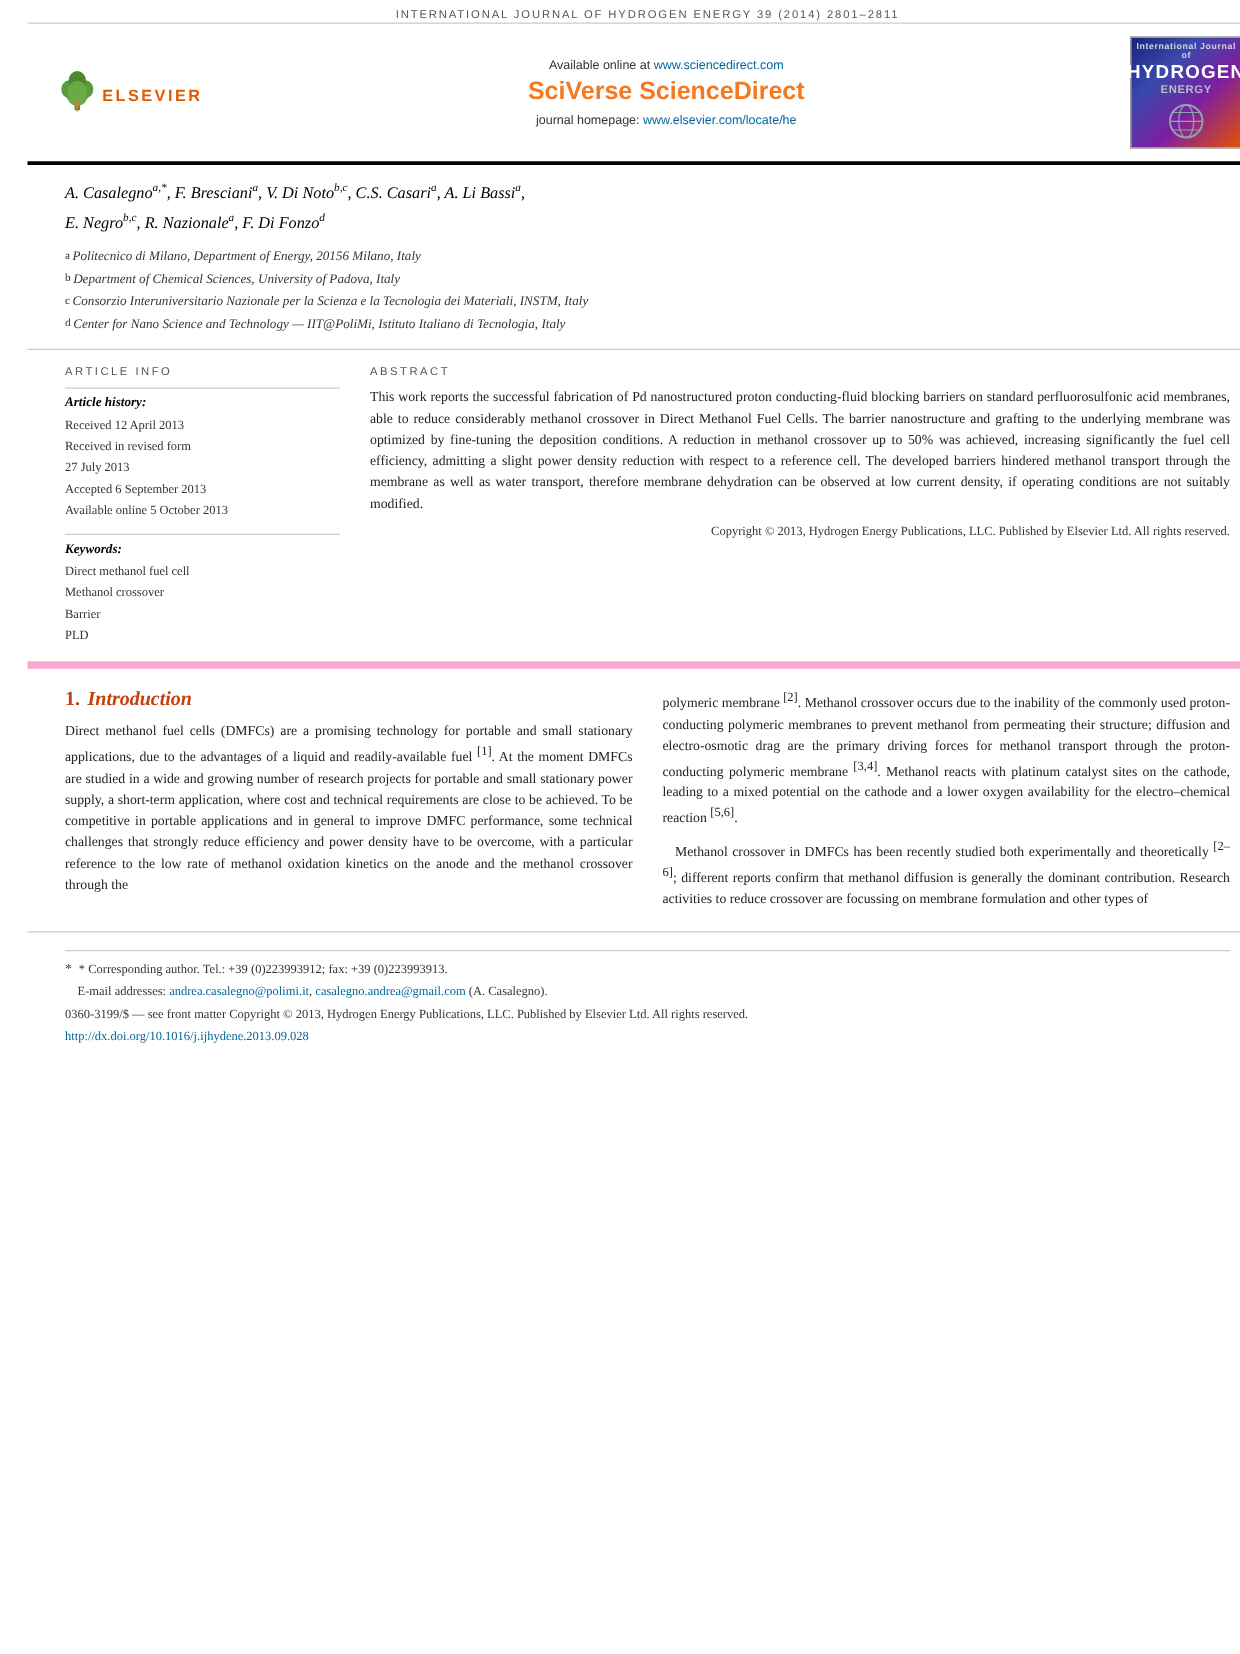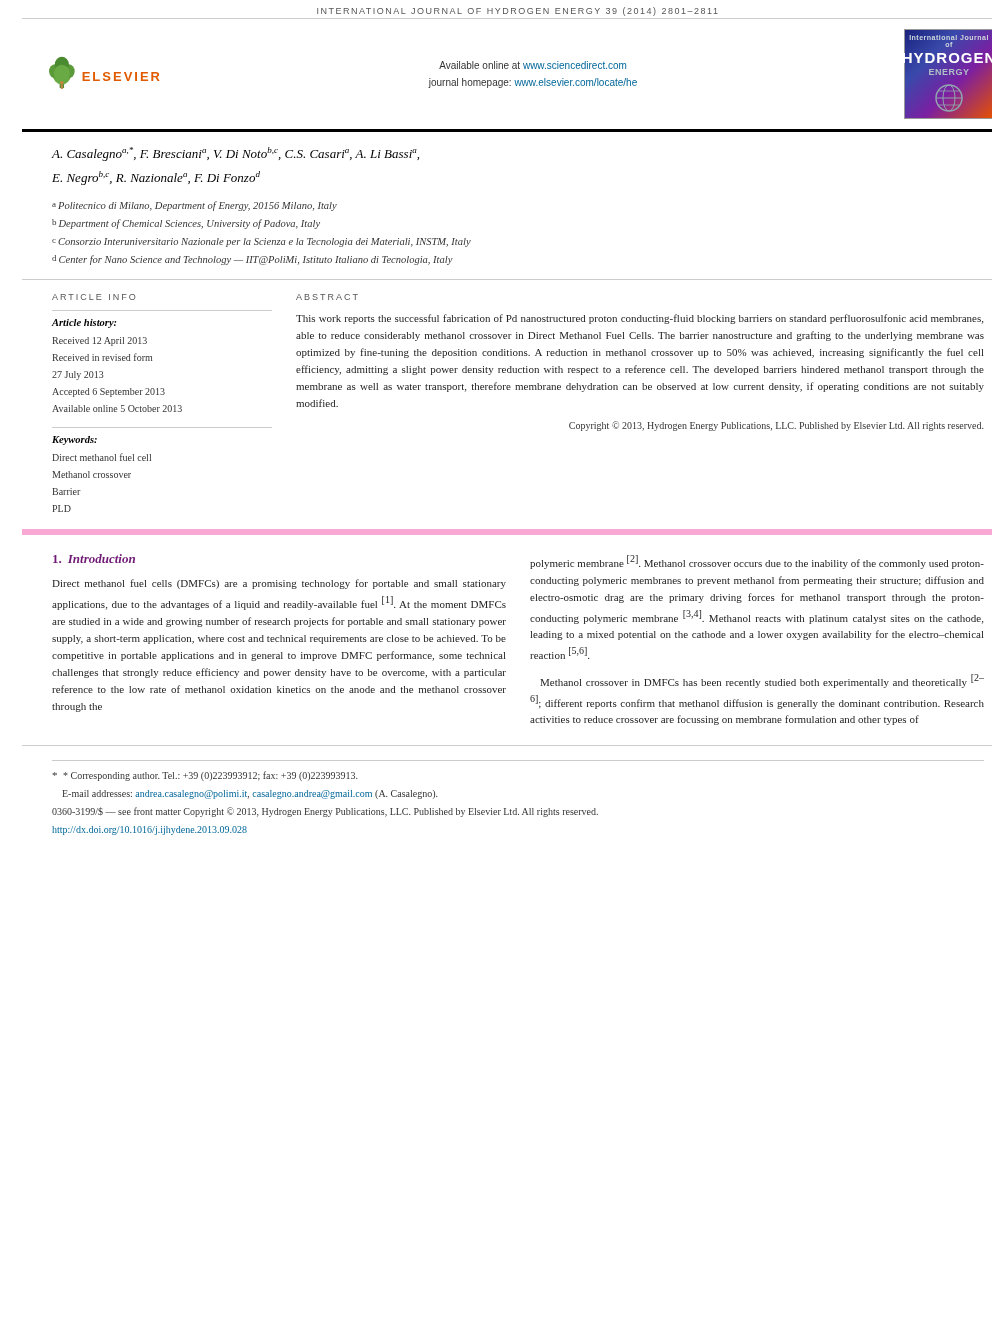--- a/index.html
+++ b/index.html
@@ -257,25 +257,25 @@
       display: flex;
       gap: 24px;
     }
     .body-col-left {
       flex: 1;
     }
     .body-col-right {
       flex: 1;
     }
     .section-heading {
-      font-size: 13px;
+      font-size: 16px;
       font-weight: bold;
       font-style: italic;
       margin-bottom: 8px;
-      color: #701a75;
+      color: #c2410c;
     }
     .section-number {
       font-style: normal;
       margin-right: 6px;
     }
     .body-text {
       font-size: 11px;
       line-height: 1.55;
       text-align: justify;
       color: #222;
@@ -348,20 +348,23 @@
 
         <circle cx="45" cy="56" r="4" fill="#c8853a"></circle>
         <rect x="43" y="60" width="4" height="10" fill="#c8853a"></rect>
       </svg>
       <div class="elsevier-label">ELSEVIER</div>
     </div>
 
     <div class="header-center">
       <div class="available-online">
         Available online at <a class="sciverse-link">www.sciencedirect.com</a>
+      </div>
+      <div class="sciverse-title">
+        <span>SciVerse </span><span style="color:#f47920;">ScienceDirect</span>
       </div>
       <div class="journal-homepage">
         journal homepage: <a class="email-link">www.elsevier.com/locate/he</a>
       </div>
     </div>
 
     <div class="journal-cover">
       <div style="font-size:7px;font-weight:bold;letter-spacing:0.5px;margin-bottom:2px;color:#cfd8dc;">International Journal of</div>
       <div style="font-size:15px;font-weight:900;color:#fff;letter-spacing:1px;line-height:1.1;">HYDROGEN</div>
       <div style="font-size:9px;font-weight:bold;color:#b0bec5;letter-spacing:0.5px;">ENERGY</div>

